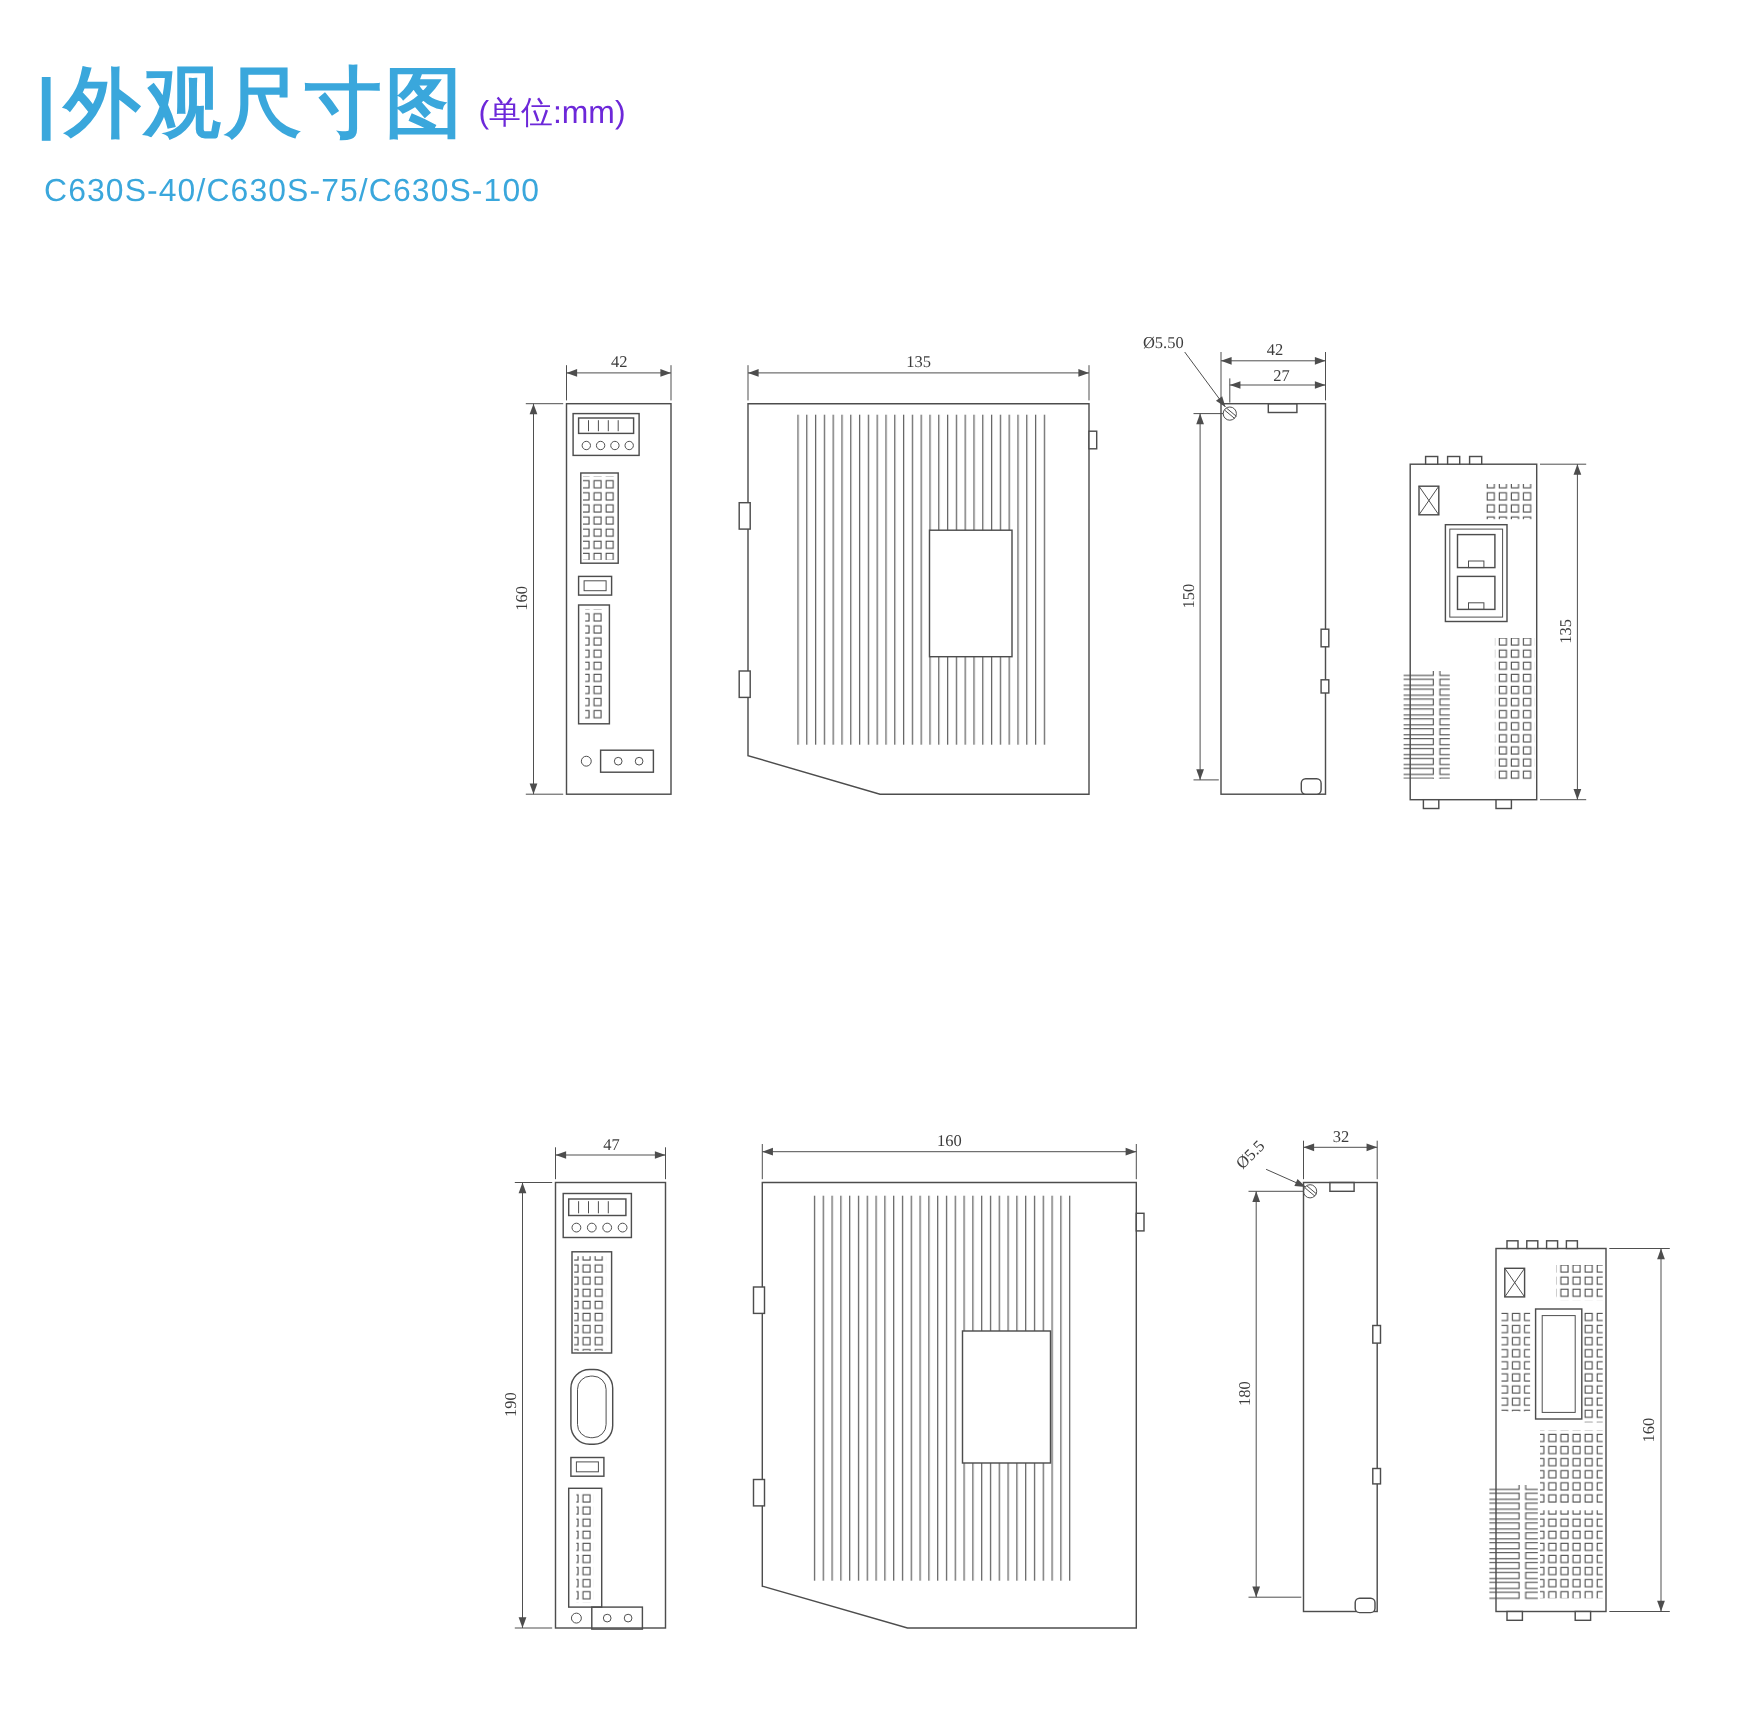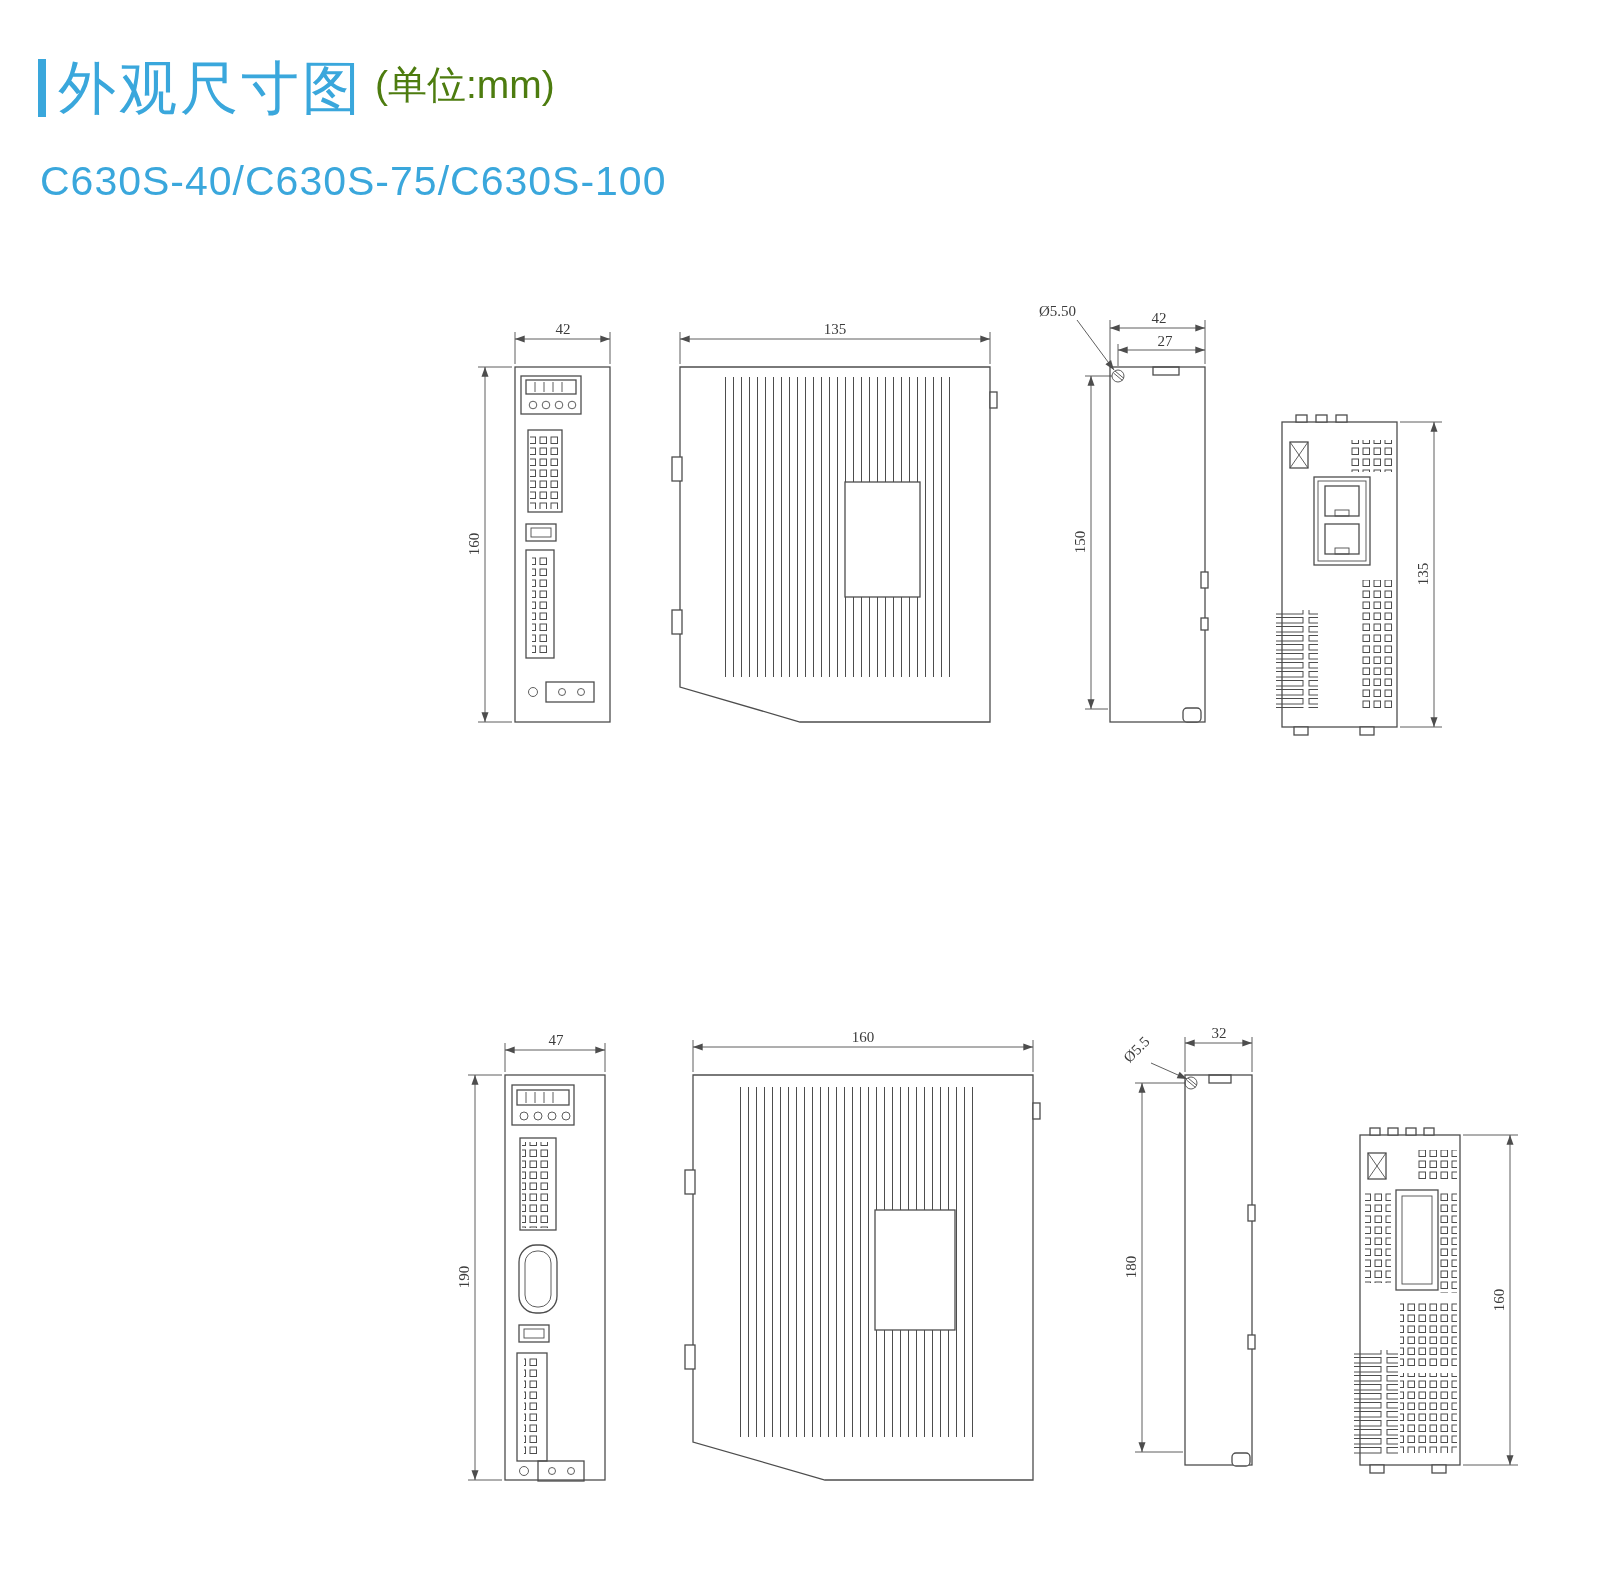--- a/index.html
+++ b/index.html
@@ -3,24 +3,24 @@
 <meta charset="utf-8">
 <style>
   :root { --accent:#3aa7dc; --line:#4d4d4d; }
   * { margin:0; padding:0; box-sizing:border-box; }
   html,body { background:#fff; }
   body { width:1600px; height:1573px; font-family:"Liberation Sans", sans-serif; }
   .page { position:relative; width:1600px; height:1573px; background:#fff; overflow:hidden; }
 
   .title-row { position:absolute; left:38px; top:58px; display:flex; align-items:flex-end; gap:12px; }
   .title-bar { width:8px; height:58px; background:var(--accent); }
-  .title-text { font-size:58px; font-weight:400; color:var(--accent); line-height:1; letter-spacing:3px; }
-  .unit-label { font-size:39px; color:#4d7c0f; padding-bottom:5px; }
-
-  .sec-heading { position:absolute; left:40px; font-size:41px; color:var(--accent); letter-spacing:1px; }
+  .title-text { font-size:70px; font-weight:700; color:var(--accent); line-height:1; letter-spacing:3px; }
+  .unit-label { font-size:29px; color:#6d28d9; padding-bottom:5px; }
+
+  .sec-heading { position:absolute; left:40px; font-size:29px; color:var(--accent); letter-spacing:1px; }
   #sec1-heading { top:158px; }
   #sec2-heading { top:864px; }
 
   .drawing { position:absolute; }
 
   svg .ln   { stroke:var(--line); fill:none; stroke-width:1.3; }
   svg .lnf  { stroke:var(--line); fill:#fff; stroke-width:1.3; }
   svg .thin { stroke:var(--line); fill:none; stroke-width:0.9; }
   svg .dim  { stroke:var(--line); fill:none; stroke-width:0.9; }
   svg text.dimtxt { font-family:"Liberation Serif", serif; font-size:15px; fill:#3c3c3c; stroke:none; }

